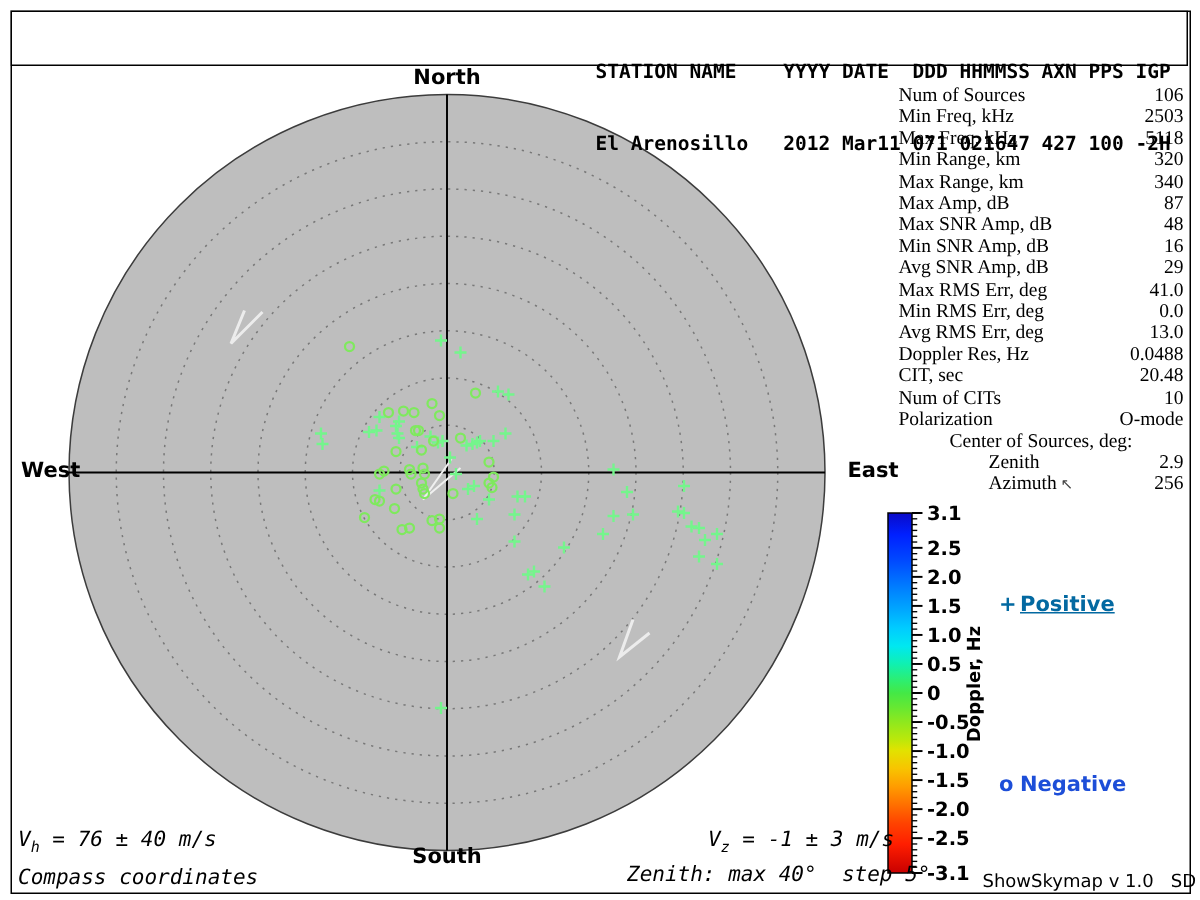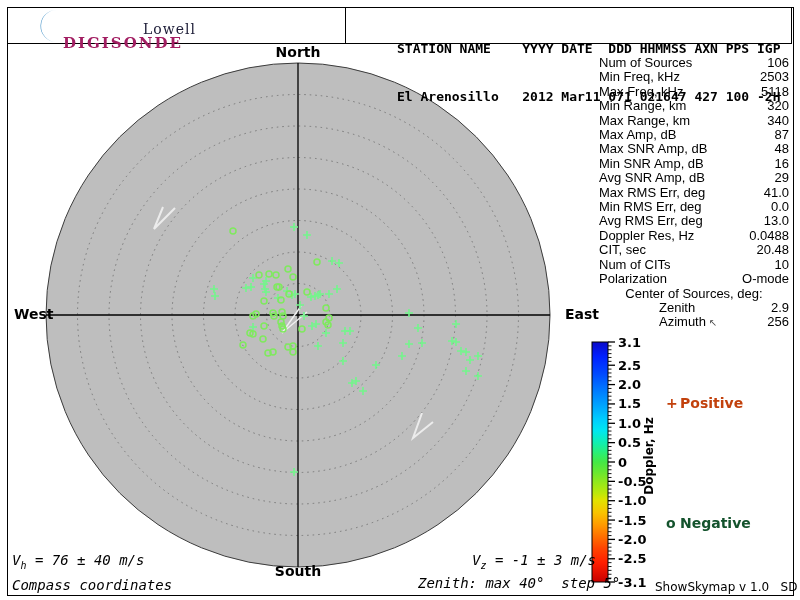--- a/index.html
+++ b/index.html
@@ -11,21 +11,21 @@
   #logo-box{left:8px;top:8px;width:338px;height:35px;border-right:1px solid #000;box-sizing:border-box;background:#fff;}
   #logo-lowell{left:135px;top:13px;font-size:14px;letter-spacing:1px;color:#20203a;font-family:"DejaVu Serif",serif;}
   #logo-digisonde{left:55px;top:26px;font-size:15px;font-weight:bold;letter-spacing:2px;color:#a21e62;font-family:"DejaVu Serif",serif;}
   #header-text{left:397px;top:9px;font-family:"DejaVu Sans Mono",monospace;font-weight:bold;
                font-size:13px;line-height:16px;white-space:pre;}
   .compass{font-weight:bold;font-size:14px;font-family:"DejaVu Sans",sans-serif;}
   #compass-north{left:298px;top:44px;transform:translateX(-50%);}
   #compass-south{left:298px;top:563px;transform:translateX(-50%);}
   #compass-west{left:14px;top:306px;}
   #compass-east{left:565px;top:306px;}
-  #stats{left:599px;top:56px;width:190px;font-family:Liberation Sans, sans-serif;
+  #stats{left:599px;top:56px;width:190px;font-family:Liberation Serif, serif;
          font-size:13px;line-height:14.4px;}
   .stat-row{display:flex;justify-content:space-between;white-space:pre;}
   .stat-section{white-space:pre;text-align:center;}
   .stat-sub{padding-left:60px;}
   .azimuth-arrow{font-size:10px;color:#444;}
   #legend-positive{left:666px;top:395px;font-weight:bold;font-size:14px;}
   #legend-negative{left:666px;top:515px;font-weight:bold;font-size:14px;}
   .legend-sym{display:inline-block;width:14px;}
   #footer-vh{left:12px;top:552px;font-style:italic;font-size:14px;font-family:"DejaVu Sans Mono",monospace;white-space:pre;}
   #footer-coords{left:12px;top:577px;font-style:italic;font-size:14px;font-family:"DejaVu Sans Mono",monospace;}
@@ -244,27 +244,20 @@
       <line x1="608" y1="539.4193548387096" x2="615" y2="539.4193548387096" stroke="#000" stroke-width="1.3"></line>
       <text x="618" y="543.9193548387096" font-family="&quot;DejaVu Sans&quot;, sans-serif" font-size="13" font-weight="bold" fill="#000">-2.0</text>
       <line x1="608" y1="558.7741935483871" x2="615" y2="558.7741935483871" stroke="#000" stroke-width="1.3"></line>
       <text x="618" y="563.2741935483871" font-family="&quot;DejaVu Sans&quot;, sans-serif" font-size="13" font-weight="bold" fill="#000">-2.5</text>
       <line x1="608" y1="582" x2="615" y2="582" stroke="#000" stroke-width="1.3"></line>
       <text x="618" y="586.5" font-family="&quot;DejaVu Sans&quot;, sans-serif" font-size="13" font-weight="bold" fill="#000">-3.1</text>
       <text x="0" y="0" transform="translate(653,456) rotate(-90)" text-anchor="middle" font-family="&quot;DejaVu Sans&quot;, sans-serif" font-size="12" font-weight="bold" fill="#000">Doppler, Hz</text>
     </svg>
 
   <div id="header-strip" class="abs"></div>
-  <div id="logo-box" class="abs">
-    <svg class="abs" style="left:22px;top:1px;" width="40" height="34" viewBox="0 0 40 34">
-      <path id="crescent-path" d="M27,1 A16,16 0 1 0 26,33 A13.5,14 0 1 1 27,1 Z" fill="#3f8fc5"></path>
-    </svg>
-    <div id="logo-lowell" class="abs">Lowell</div>
-    <div id="logo-digisonde" class="abs" style="color: rgb(162, 30, 98);">DIGISONDE</div>
-  </div>
   <div id="header-text" class="abs">
     <div>STATION NAME    YYYY DATE  DDD HHMMSS AXN PPS IGP</div>
     <div>El Arenosillo   2012 Mar11 071 021647 427 100 -2H</div>
   </div>
 
   <div id="compass-north" class="abs compass">North</div>
   <div id="compass-south" class="abs compass">South</div>
   <div id="compass-west" class="abs compass">West</div>
   <div id="compass-east" class="abs compass">East</div>
 
@@ -283,24 +276,24 @@
       <div class="stat-row"><div class="">Avg RMS Err, deg</div><div class="">13.0</div></div>
       <div class="stat-row"><div class="">Doppler Res, Hz</div><div class="">0.0488</div></div>
       <div class="stat-row"><div class="">CIT, sec</div><div class="">20.48</div></div>
       <div class="stat-row"><div class="">Num of CITs</div><div class="">10</div></div>
       <div class="stat-row"><div class="">Polarization</div><div class="">O-mode</div></div>
       <div class="stat-section">Center of Sources, deg:</div>
       <div class="stat-row stat-sub"><div class="">Zenith</div><div class="">2.9</div></div>
       <div class="stat-row stat-sub"><div class="">Azimuth<span class="azimuth-arrow"> ↖</span></div><div class="">256</div></div>
     </div>
 
-  <div id="legend-positive" class="abs" style="color: #c2410c;">
+  <div id="legend-positive" class="abs" style="color: #0369a1; text-decoration: underline;">
     <span class="legend-sym">+</span><span>Positive</span>
   </div>
-  <div id="legend-negative" class="abs" style="color: #14532d;">
+  <div id="legend-negative" class="abs" style="color: #1d4ed8;">
     <span class="legend-sym">o</span><span>Negative</span>
   </div>
 
   <div id="footer-vh" class="abs"><span>V</span><sub>h</sub><span> = 76 ± 40 m/s</span></div>
   <div id="footer-coords" class="abs">Compass coordinates</div>
   <div id="footer-vz" class="abs"><span>V</span><sub>z</sub><span> = -1 ± 3 m/s</span></div>
   <div id="footer-zenith" class="abs">Zenith: max 40°  step 5°</div>
   <div id="footer-version" class="abs">ShowSkymap v 1.0   SD v 5.0</div>
 
 </div>

